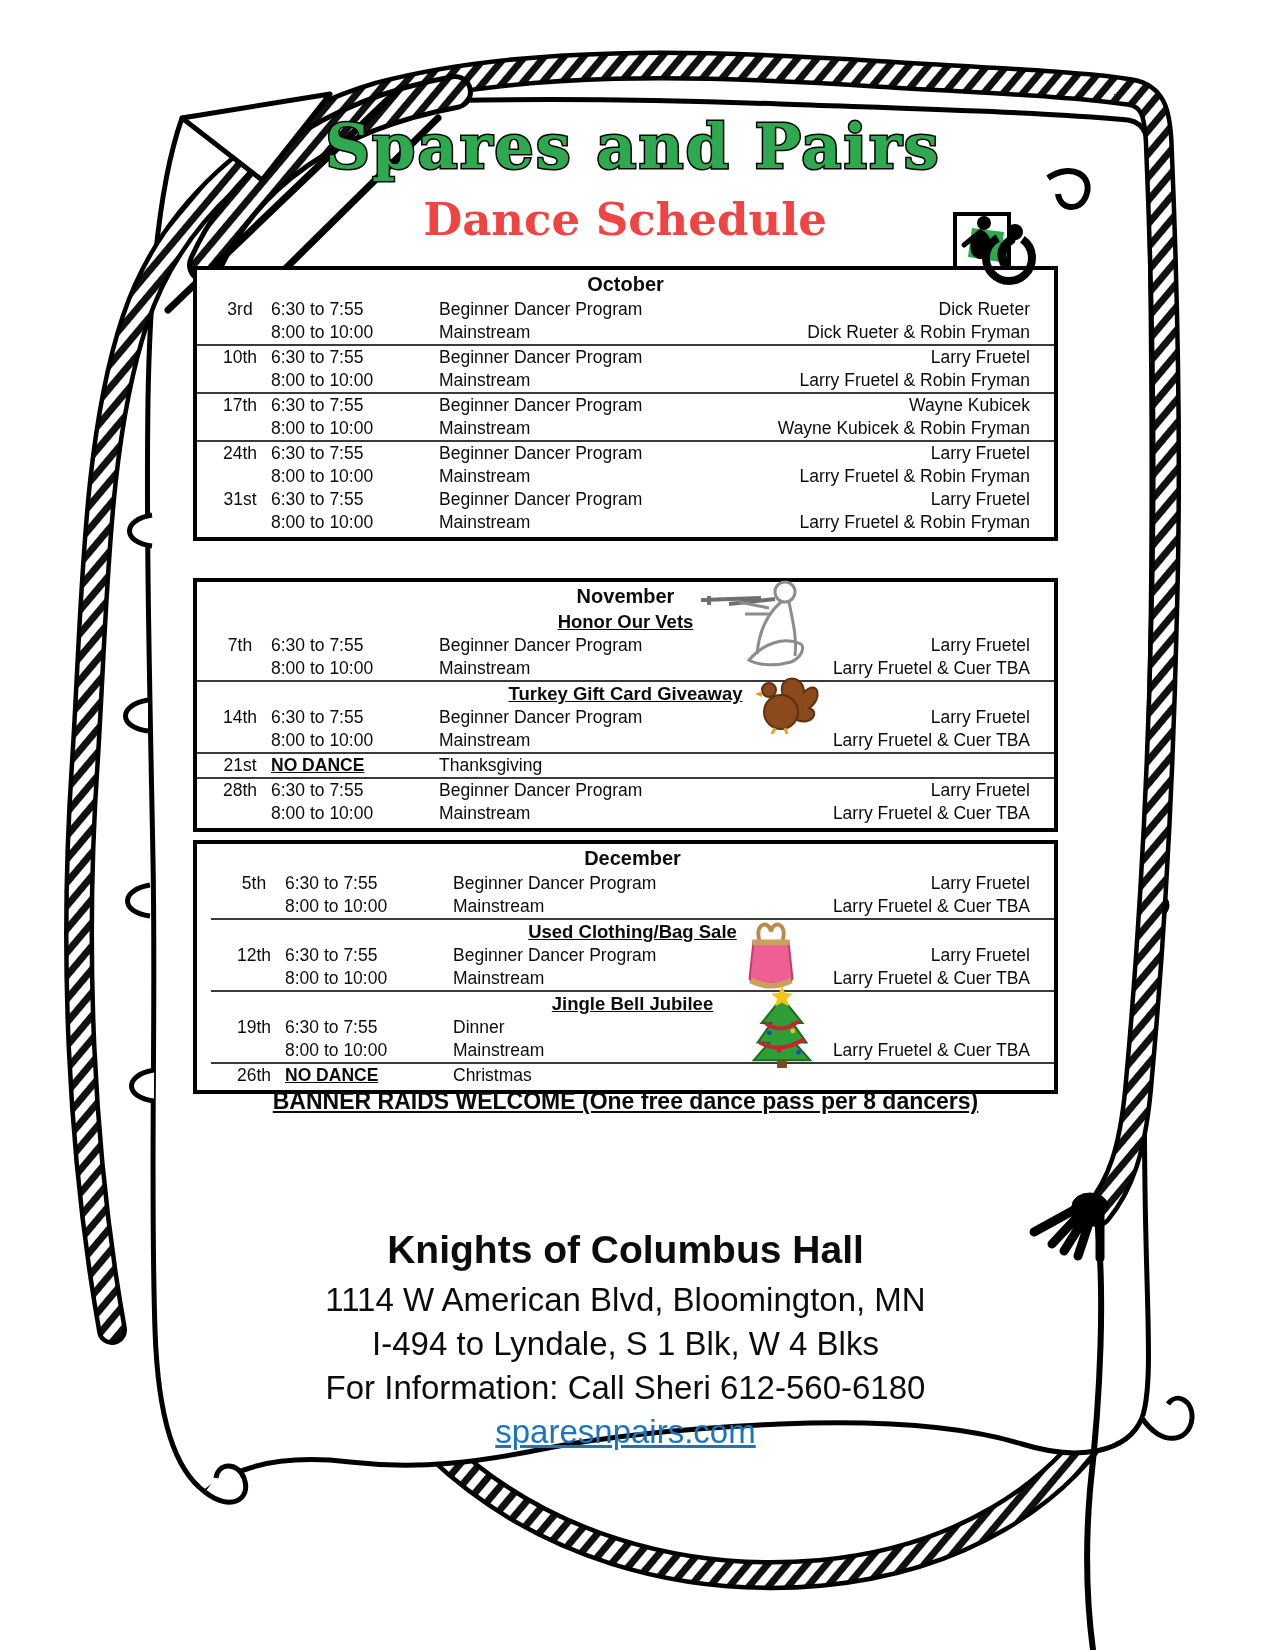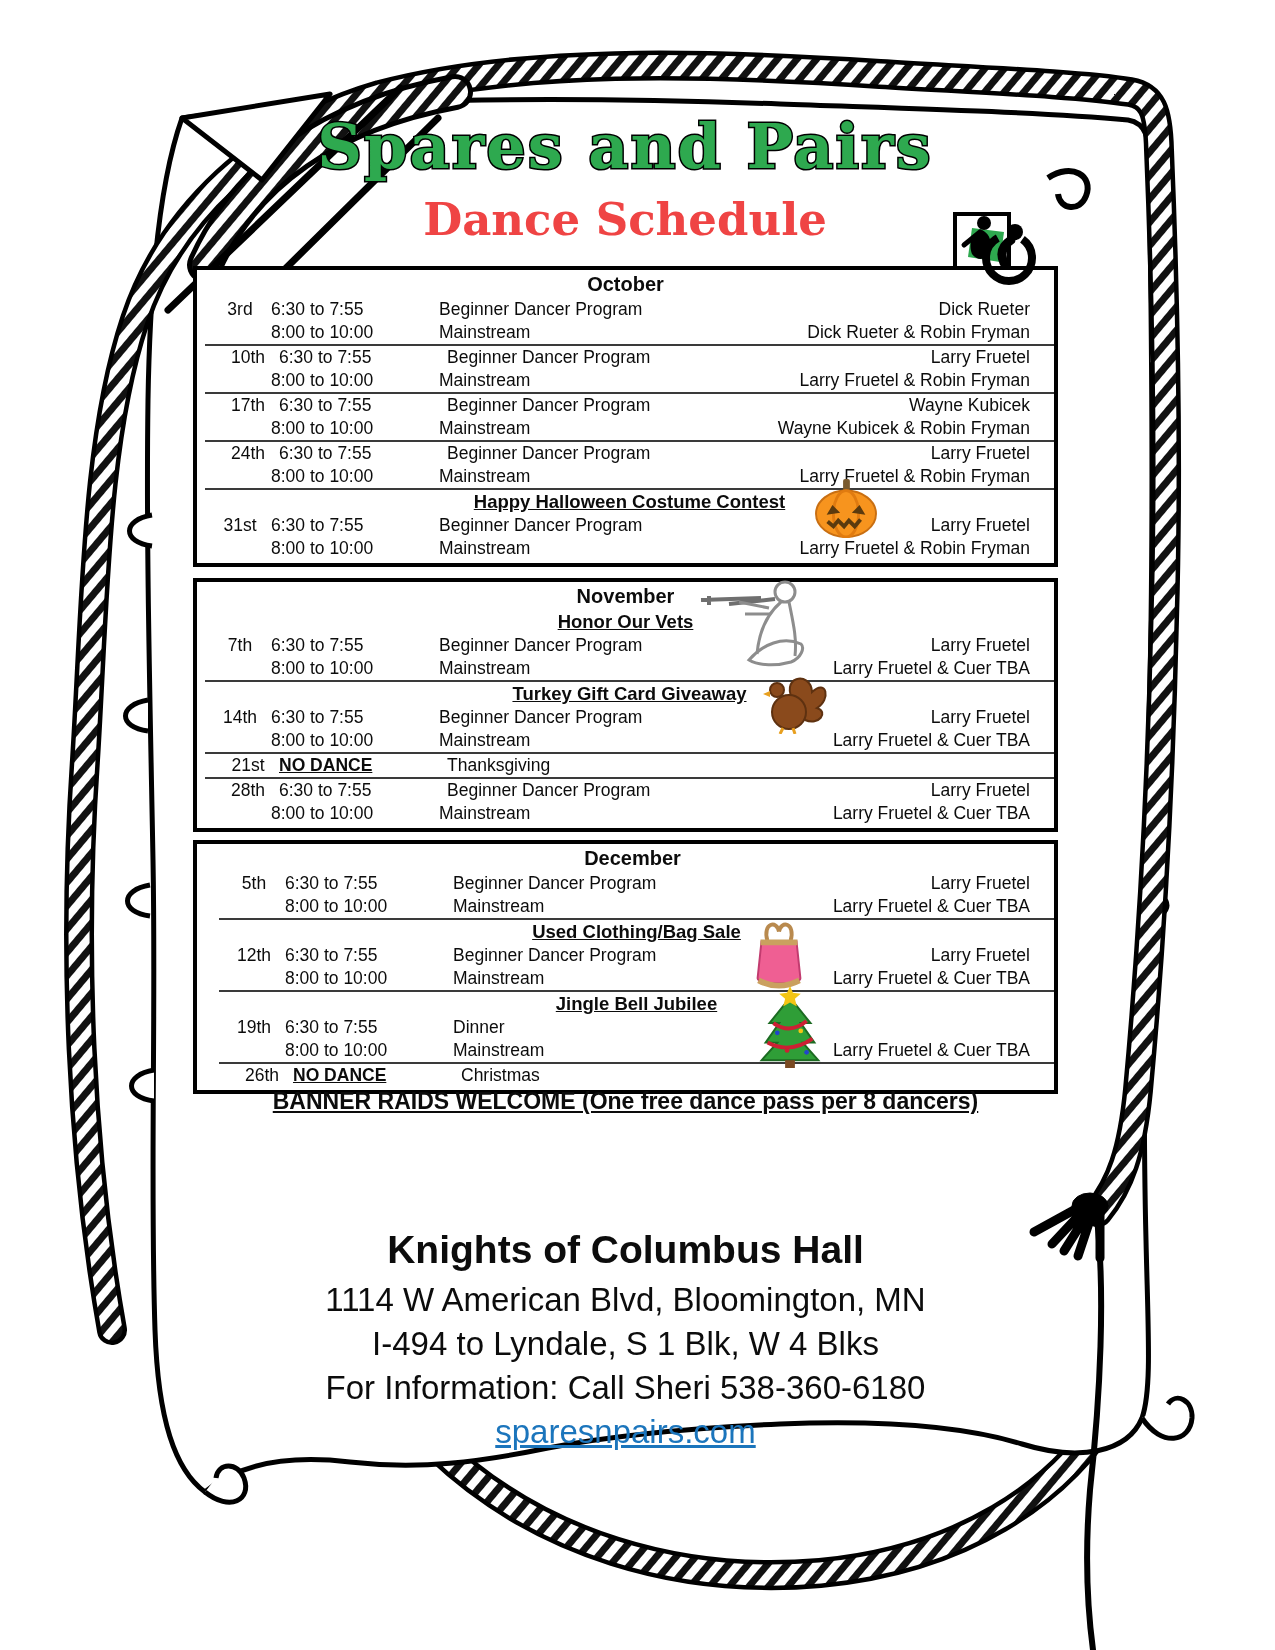--- a/index.html
+++ b/index.html
@@ -1,35 +1,35 @@
 <!DOCTYPE html>
 <html><head>
 <meta charset="utf-8">
 <style>
   html,body{margin:0;padding:0;background:#fff;}
   .page{position:relative;width:1275px;height:1650px;background:#fff;overflow:hidden;
         font-family:"Liberation Sans","DejaVu Sans",sans-serif;color:#0c0c0c;}
   svg.frame{position:absolute;left:0;top:0;z-index:0;}
 
-  .title{position:absolute;top:110px;left:0;width:1250px;text-align:center;z-index:2;
+  .title{position:absolute;top:110px;left:8px;width:1250px;text-align:center;z-index:2;
          font-family:"DejaVu Serif",serif;font-weight:bold;font-size:62px;letter-spacing:2px;
          color:#2ea94f;-webkit-text-stroke:3px #000;paint-order:stroke fill;}
   .subtitle{position:absolute;top:193px;left:0;width:1250px;text-align:center;z-index:2;
             font-family:"DejaVu Serif",serif;font-weight:bold;font-size:45px;color:#ef4444;}
   .logo{position:absolute;left:952px;top:210px;width:88px;height:78px;z-index:6;}
 
   .content{position:absolute;left:193px;top:0;width:865px;z-index:3;}
 
   .month-table{position:absolute;left:0;width:865px;background:#fff;border:4px solid #000;
                box-sizing:border-box;padding-bottom:3px;}
   #table-0{top:266px;} #table-1{top:578px;} #table-2{top:840px;padding-left:14px;}
   .month-name{height:28px;line-height:28px;text-align:center;font-weight:bold;font-size:20px;}
   .trow{position:relative;height:23px;line-height:23px;font-size:17.5px;}
   .trow.dance{display:grid;grid-template-columns:62px 168px 330px 1fr;padding:0 24px 0 12px;}
-  .trow.sep{border-top:2px solid #3a3a3a;margin-left:8px;}
+  .trow.sep{border-top:2px solid #3a3a3a;}
   .cell-date{text-align:center;}
   .cell-caller{text-align:right;white-space:nowrap;}
   .nodance-label{font-weight:bold;text-decoration:underline;}
   .trow.event{text-align:center;font-weight:bold;font-size:18.5px;height:24px;line-height:24px;z-index:4;}
   .event-title{text-decoration:underline;}
   .event-icon{position:absolute;z-index:5;}
   .event-icon svg{width:100%;height:100%;display:block;}
   .icon-pumpkin-icon{left:608px;top:-12px;width:66px;height:60px;}
   .icon-soldier-icon{left:500px;top:-38px;width:128px;height:95px;}
   .icon-turkey-icon{left:552px;top:-14px;width:74px;height:66px;}
@@ -157,29 +157,20 @@
           <span class="cell-time">6:30 to 7:55</span>
           <span class="cell-program">Beginner Dancer Program</span>
           <span class="cell-caller">Larry Fruetel</span>
         </div>
         <div class="trow dance">
           <span class="cell-date"></span>
           <span class="cell-time">8:00 to 10:00</span>
           <span class="cell-program">Mainstream</span>
           <span class="cell-caller">Larry Fruetel &amp; Robin Fryman</span>
         </div>
-        <div class="trow event sep"><span class="event-title">Happy Halloween Costume Contest</span><span class="event-icon icon-pumpkin-icon">
-            <svg viewBox="0 0 66 62">
-              <rect x="30" y="1" width="7" height="13" rx="2" fill="#7a5b2f"></rect>
-              <ellipse cx="33" cy="37" rx="31" ry="24" fill="#f7941e" stroke="#c96f12" stroke-width="2"></ellipse>
-              <ellipse cx="33" cy="37" rx="13" ry="24" fill="none" stroke="#e07b10" stroke-width="3"></ellipse>
-              <path d="M19 28 l8 8 -14 2 z M47 28 l-8 8 14 2 z" fill="#5b3a0e"></path>
-              <path d="M14 45 l6 5 5 -6 6 6 5 -6 6 6 6 -7" fill="none" stroke="#5b3a0e" stroke-width="4"></path>
-            </svg>
-          </span></div>
         <div class="trow dance">
           <span class="cell-date">31st</span>
           <span class="cell-time">6:30 to 7:55</span>
           <span class="cell-program">Beginner Dancer Program</span>
           <span class="cell-caller">Larry Fruetel</span>
         </div>
         <div class="trow dance">
           <span class="cell-date"></span>
           <span class="cell-time">8:00 to 10:00</span>
           <span class="cell-program">Mainstream</span>
@@ -320,18 +311,18 @@
       </div>
 
     <div class="banner">
       <span class="u">BANNER RAIDS WELCOME (One free dance pass per 8 dancers)</span>
     </div>
 
     <div class="venue">
       <div class="venue-name">Knights of Columbus Hall</div>
       <div class="venue-line">1114 W American Blvd, Bloomington, MN</div>
       <div class="venue-line">I-494 to Lyndale, S 1 Blk, W 4 Blks</div>
-      <div class="venue-line">For Information: Call Sheri 538-360-6180</div>
+      <div class="venue-line">For Information: Call Sheri 612-560-6180</div>
       <a class="venue-link">sparesnpairs.com</a>
     </div>
 
   </div>
 </div>
 
 </body></html>

